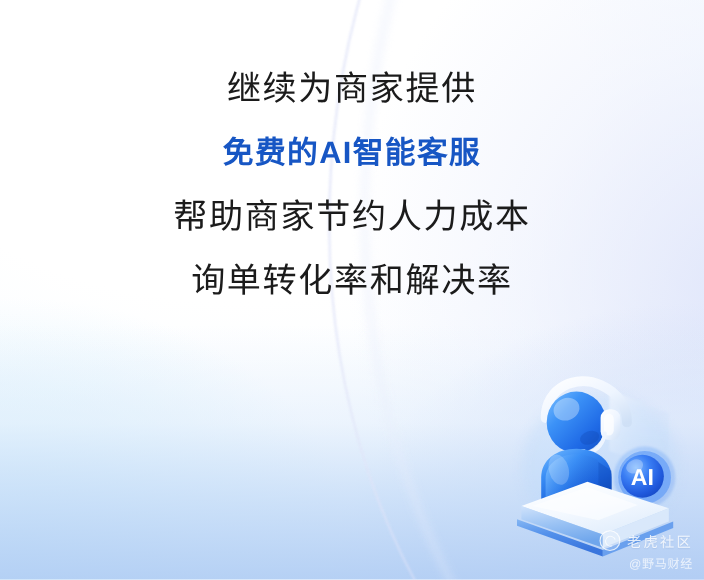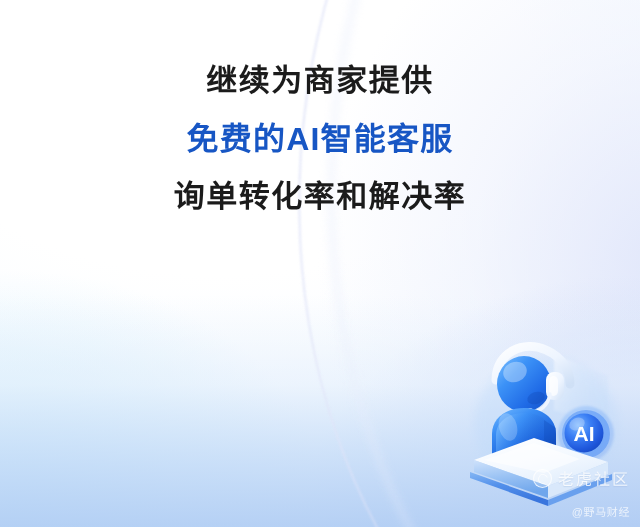--- a/index.html
+++ b/index.html
@@ -143,25 +143,25 @@
     z-index:6;
   }
   .line{
     display:block;
     font-family:"Liberation Sans","DejaVu Sans",sans-serif;
     font-size:31px;
     line-height:58px;
     letter-spacing:1.5px;
     color:#1b1b1b;
     white-space:nowrap;
-    font-weight:700;
+    font-weight:400;
   }
   .line.accent{
     font-weight:700;
-    font-size:32px;
+    font-size:28px;
     letter-spacing:1.2px;
     color:#1756c4;
   }
 
   
   .mascot{
     position:absolute;
     left:462px;top:332px;
     width:178px;height:175px;
     z-index:5;
@@ -190,28 +190,28 @@
   }
   .wm-logo::after{
     content:"";
     position:absolute;left:4px;top:4px;
     width:8px;height:8px;border-radius:50%;
     border:1.3px solid rgba(255,255,255,.72);
     border-right-color:transparent;
     transform:rotate(25deg);
   }
   .wm-title{
-    font-size:16px;
+    font-size:13px;
     letter-spacing:2px;
     color:rgba(255,255,255,.80);
     text-shadow:0 1px 1px rgba(120,150,200,.22);
     font-family:"Liberation Sans","DejaVu Sans",sans-serif;
   }
   .wm-sub{
-    margin-top:13px;
+    margin-top:2px;
     font-size:11px;
     letter-spacing:.6px;
     color:rgba(255,255,255,.72);
     font-family:"Liberation Sans","DejaVu Sans",sans-serif;
   }
 </style>
 </head>
 <body>
 
 <div id="poster">
@@ -231,20 +231,21 @@
     <div class="swoosh sw9"></div>
     <div class="swoosh sw8"></div>
     <div class="swoosh sw10"></div>
     <div class="swoosh sw7"></div>
     <div class="swoosh sw6"></div>
   </div>
 
   <div class="headline">
     <span class="line">继续为商家提供</span>
     <span class="line accent">免费的AI智能客服</span>
+    <span class="line">帮助商家节约人力成本</span>
     <span class="line">询单转化率和解决率</span>
   </div>
 
   <div class="mascot">
     <svg viewBox="0 0 178 175" xmlns="http://www.w3.org/2000/svg">
       <defs>
         <linearGradient id="gHead" x1="0" y1="0" x2="1" y2="1">
           <stop offset="0%" stop-color="#7cc0ff"></stop>
           <stop offset="32%" stop-color="#3c92f7"></stop>
           <stop offset="70%" stop-color="#1f6ae6"></stop>

